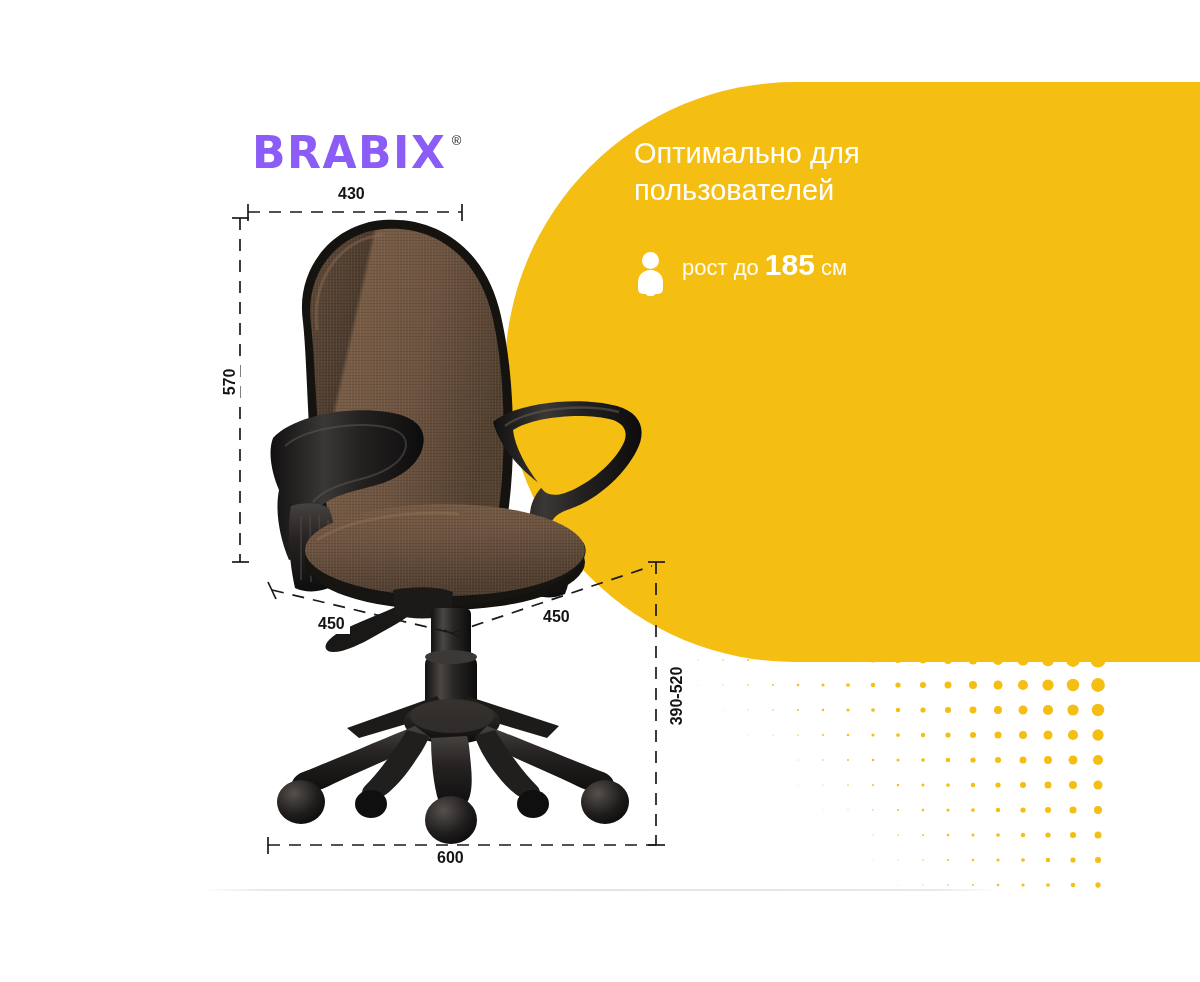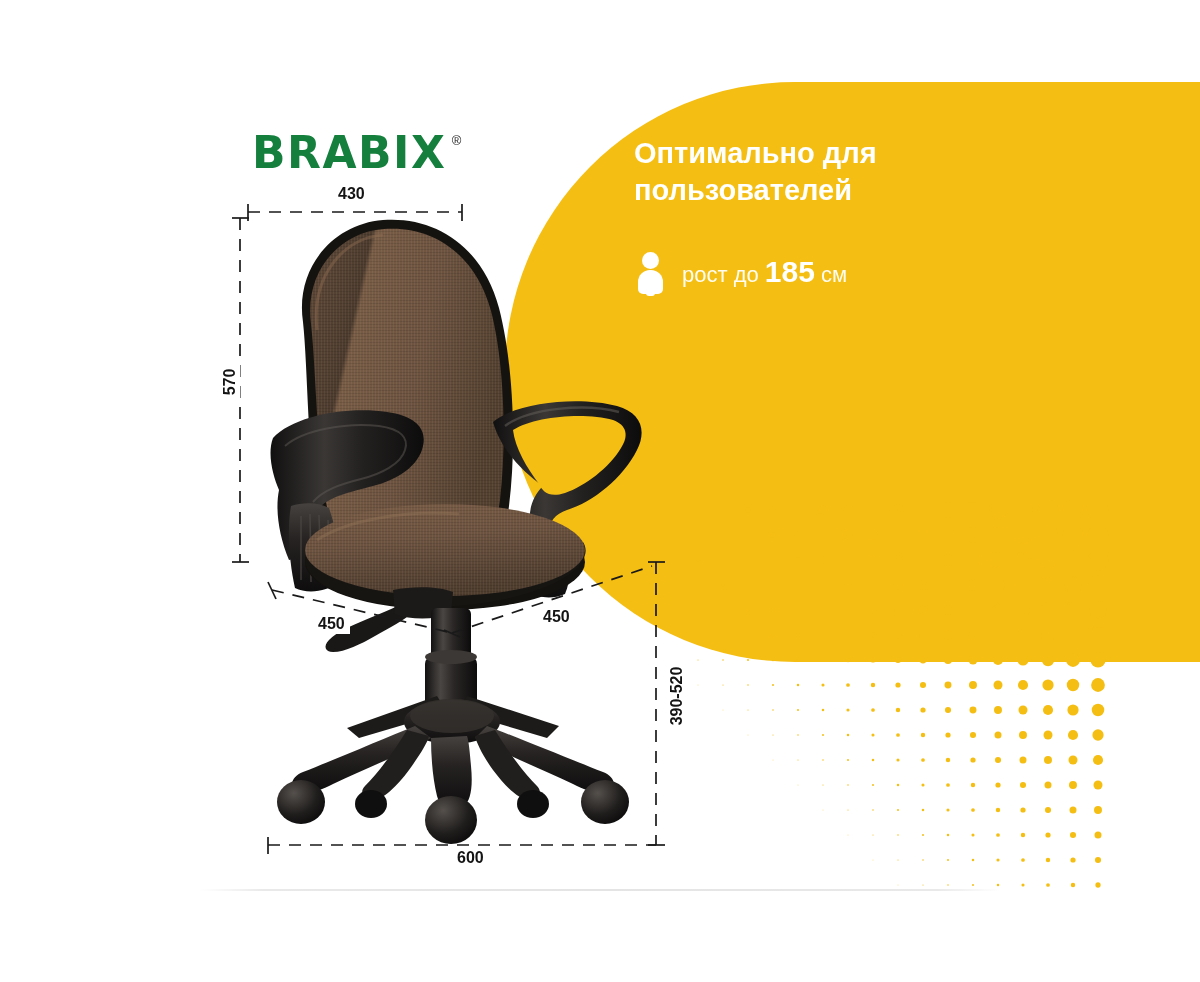--- a/index.html
+++ b/index.html
@@ -17,35 +17,35 @@
     overflow:hidden;
   }
 
   
   .halftone{position:absolute;left:690px;top:500px;width:420px;height:400px;}
 
   
   .logo{position:absolute;left:252px;top:131px;}
   .logo-word{
     font-family:"DejaVu Sans","Liberation Sans",sans-serif;
-    font-size:44px;font-weight:700;color:#15803d;letter-spacing:1.5px;
+    font-size:44px;font-weight:700;color:#8b5cf6;letter-spacing:1.5px;
     line-height:1;
     margin-top:14px;
   }
   .logo-reg{
     position:absolute;right:-15px;top:2px;font-size:13px;color:#1b1b1b;
     font-family:"Liberation Sans",sans-serif;
   }
 
   
   .headline{
     position:absolute;left:634px;top:135px;width:340px;
-    font-size:29px;font-weight:700;color:#ffffff;line-height:1.28;
+    font-size:29px;font-weight:400;color:#ffffff;line-height:1.28;
   }
-  .spec-row{position:absolute;display:flex;align-items:center;}
+  .spec-row{position:absolute;display:flex;align-items:flex-start;}
   .spec-row .ic{width:34px;height:48px;position:relative;margin-right:14px;}
   .spec-txt{font-size:22px;color:#fffdf2;white-space:nowrap;}
   .spec-txt b{font-size:30px;font-weight:700;color:#ffffff;}
   #spec-height{left:634px;top:248px;}
   #spec-weight{left:634px;top:312px;}
 
   
   .ic-person .head{position:absolute;left:8px;top:4px;width:17px;height:17px;
       background:#fff;border-radius:50%;}
   .ic-person .body{position:absolute;left:4px;top:22px;width:25px;height:24px;
@@ -518,17 +518,17 @@
   <div class="dim-label" style="left:333px;top:184px;">430</div>
 
   <div class="dim-label rot" style="left:212px;top:372px;">570</div>
 
   <div class="dim-label" style="left:313px;top:614px;">450</div>
 
   <div class="dim-label" style="left:538px;top:607px;">450</div>
 
   <div class="dim-label rot" style="left:643px;top:686px;">390-520</div>
 
-  <div class="dim-label" style="left:452px;top:848px;">600</div>
+  <div class="dim-label" style="left:432px;top:848px;">600</div>
 
   <div class="divider"></div>
 
 </div>
 
 </body></html>

